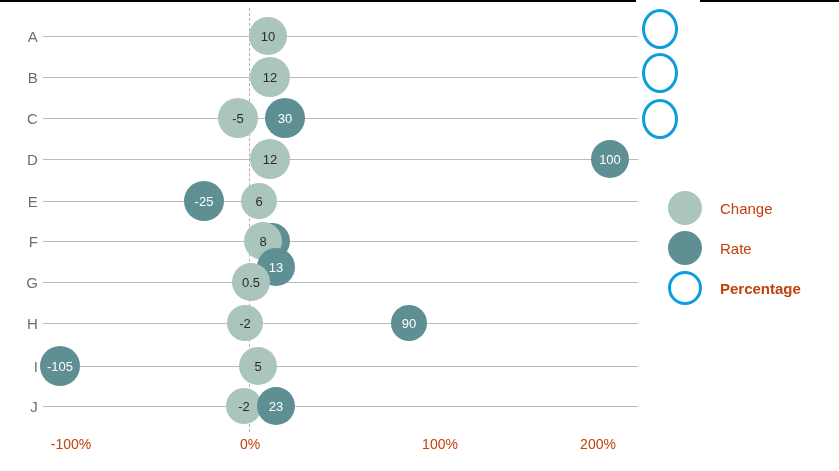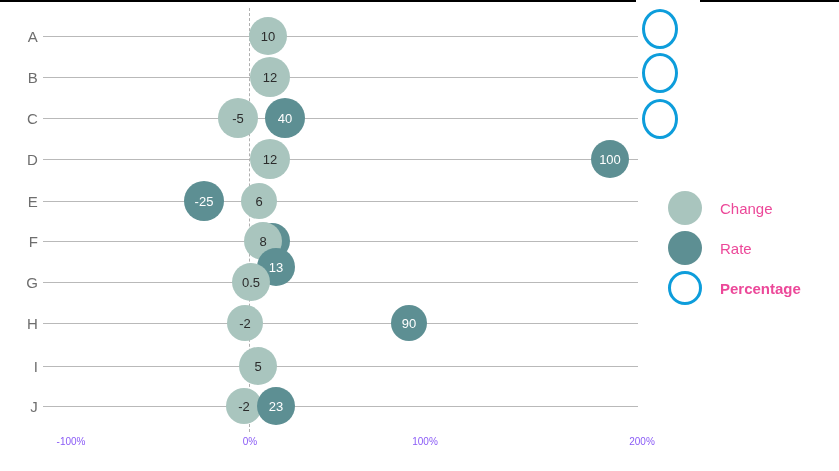--- a/index.html
+++ b/index.html
@@ -62,22 +62,22 @@
   .bubble.rate{background:#5d8f93;color:#ffffff;}
   .bubble.pct{
     background:transparent;
     border:3px solid #0d9ddb;
     color:transparent;
   }
 
   
   .xtick{
     position:absolute;
-    font-size:10px;
-    color:#8b5cf6;
+    font-size:14px;
+    color:#c2410c;
     transform:translateX(-50%);
     top:436px;
     white-space:nowrap;
   }
 
   
   .legend{position:absolute;left:668px;top:188px;width:170px;}
   .legend-row{
     display:flex;
     align-items:center;
@@ -87,21 +87,21 @@
     width:34px;height:34px;border-radius:50%;
     flex:0 0 34px;
     box-sizing:border-box;
   }
   .legend-swatch.change{background:#a9c5be;}
   .legend-swatch.rate{background:#5d8f93;}
   .legend-swatch.pct{background:transparent;border:3px solid #0d9ddb;}
   .legend-label{
     margin-left:18px;
     font-size:15px;
-    color:#ec4899;
+    color:#c2410c;
   }
   .legend-label.bold{font-weight:bold;}
 </style>
 </head>
 <body>
 
 <div id="stage">
 
   <div class="toprule" style="left:0px;width:636px;"></div>
   <div class="toprule" style="left:700px;width:139px;"></div>
@@ -130,47 +130,48 @@
   <div class="catlabel" style="left:8px;top:366px;">I</div>
   <div class="catlabel" style="left:8px;top:406px;">J</div>
 
   <div class="bubble change" style="left:268px;top:36px;width:38px;height:38px;">10</div>
   <div class="bubble pct" style="left:660px;top:29px;width:36px;height:40px;"></div>
 
   <div class="bubble change" style="left:270px;top:77px;width:40px;height:40px;">12</div>
   <div class="bubble pct" style="left:660px;top:73px;width:36px;height:40px;"></div>
 
   <div class="bubble change" style="left:238px;top:118px;width:40px;height:40px;">-5</div>
-  <div class="bubble rate" style="left:285px;top:118px;width:40px;height:40px;">40</div>
+  <div class="bubble rate" style="left:285px;top:118px;width:40px;height:40px;">30</div>
   <div class="bubble pct" style="left:660px;top:119px;width:36px;height:40px;"></div>
 
   <div class="bubble change" style="left:270px;top:159px;width:40px;height:40px;">12</div>
   <div class="bubble rate" style="left:610px;top:159px;width:38px;height:38px;">100</div>
 
   <div class="bubble rate" style="left:204px;top:201px;width:40px;height:40px;">-25</div>
   <div class="bubble change" style="left:259px;top:201px;width:36px;height:36px;">6</div>
 
   <div class="bubble rate" style="left:272px;top:241px;width:36px;height:36px;"></div>
   <div class="bubble change" style="left:263px;top:241px;width:38px;height:38px;">8</div>
 
   <div class="bubble rate" style="left:276px;top:267px;width:38px;height:38px;">13</div>
   <div class="bubble change" style="left:251px;top:282px;width:38px;height:38px;">0.5</div>
 
   <div class="bubble change" style="left:245px;top:323px;width:36px;height:36px;">-2</div>
   <div class="bubble rate" style="left:409px;top:323px;width:36px;height:36px;">90</div>
 
+  <div class="bubble rate" style="left:60px;top:366px;width:40px;height:40px;">-105</div>
   <div class="bubble change" style="left:258px;top:366px;width:38px;height:38px;">5</div>
 
   <div class="bubble change" style="left:244px;top:406px;width:36px;height:36px;">-2</div>
   <div class="bubble rate" style="left:276px;top:406px;width:38px;height:38px;text-align:right;">23</div>
 
   <div class="xtick" style="left:71px;">-100%</div>
   <div class="xtick" style="left:250px;">0%</div>
-  <div class="xtick" style="left:425px;">100%</div>
-  <div class="xtick" style="left:642px;">200%</div>
+  <div class="xtick" style="left:440px;">100%</div>
+  <div class="xtick" style="left:598px;">200%</div>
 
   <div class="legend">
     <div class="legend-row">
       <div class="legend-swatch change"></div>
       <div class="legend-label">Change</div>
     </div>
     <div class="legend-row">
       <div class="legend-swatch rate"></div>
       <div class="legend-label">Rate</div>
     </div>

